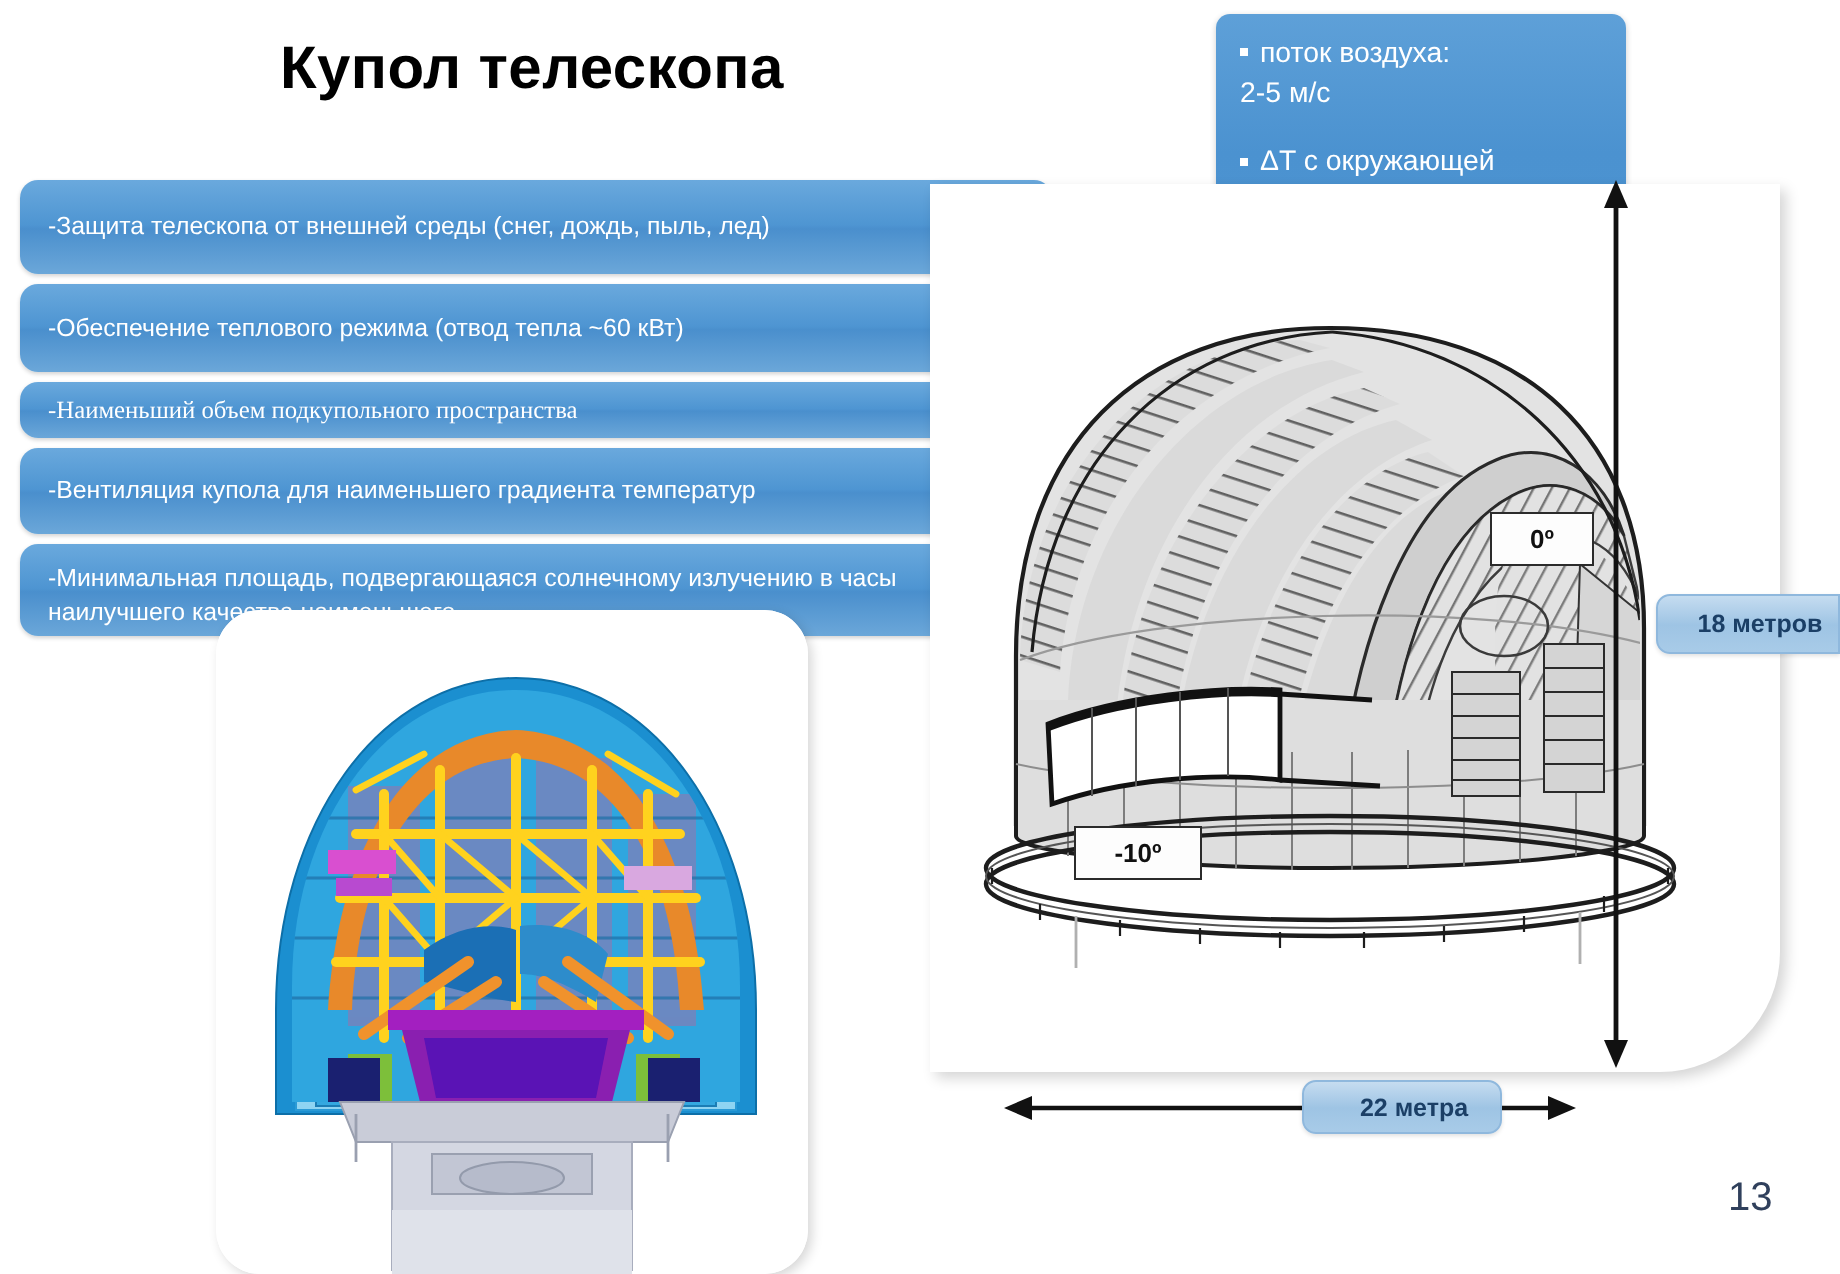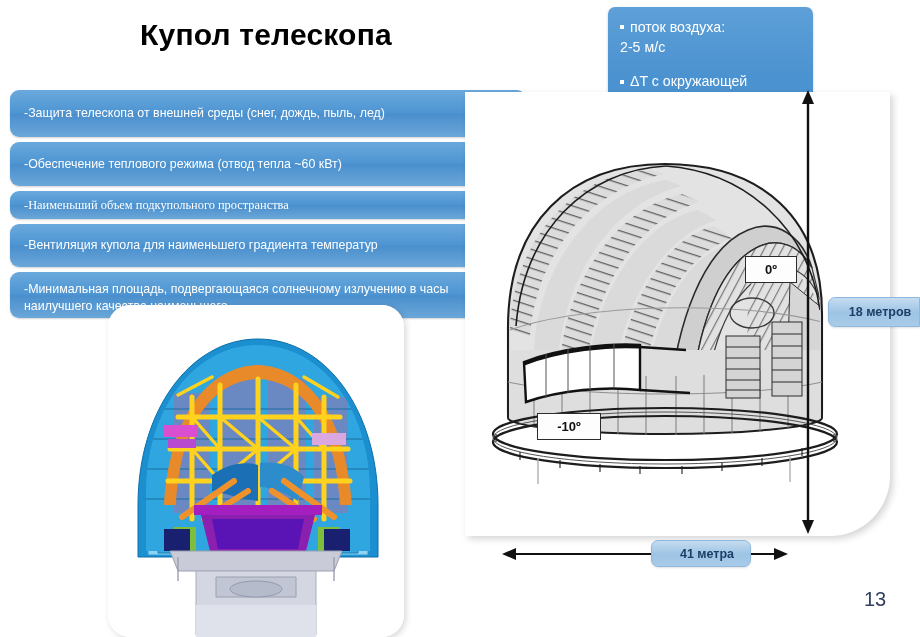--- a/index.html
+++ b/index.html
@@ -261,21 +261,21 @@
 
   <div id="h-arrow" class="arrow">
     <svg viewBox="0 0 290 28" xmlns="http://www.w3.org/2000/svg">
       <line x1="12" y1="14" x2="278" y2="14" stroke="#111" stroke-width="2.2"></line>
       <polygon points="2,14 16,8 16,20" fill="#111"></polygon>
       <polygon points="288,14 274,8 274,20" fill="#111"></polygon>
     </svg>
   </div>
 
   <div class="dim-badge" id="dim-height">18 метров</div>
-  <div class="dim-badge" id="dim-width">41 метра</div>
+  <div class="dim-badge" id="dim-width">22 метра</div>
 
   <div id="telescope-photo-card">
     <svg viewBox="0 0 296 332" xmlns="http://www.w3.org/2000/svg">
       <rect width="296" height="332" fill="#ffffff"></rect>
       <defs>
         <clipPath id="shellClip">
           <path d="M38,188 C38,104 86,40 150,40 C214,40 262,104 262,188 L262,246 L38,246 Z"></path>
         </clipPath>
       </defs>
 

